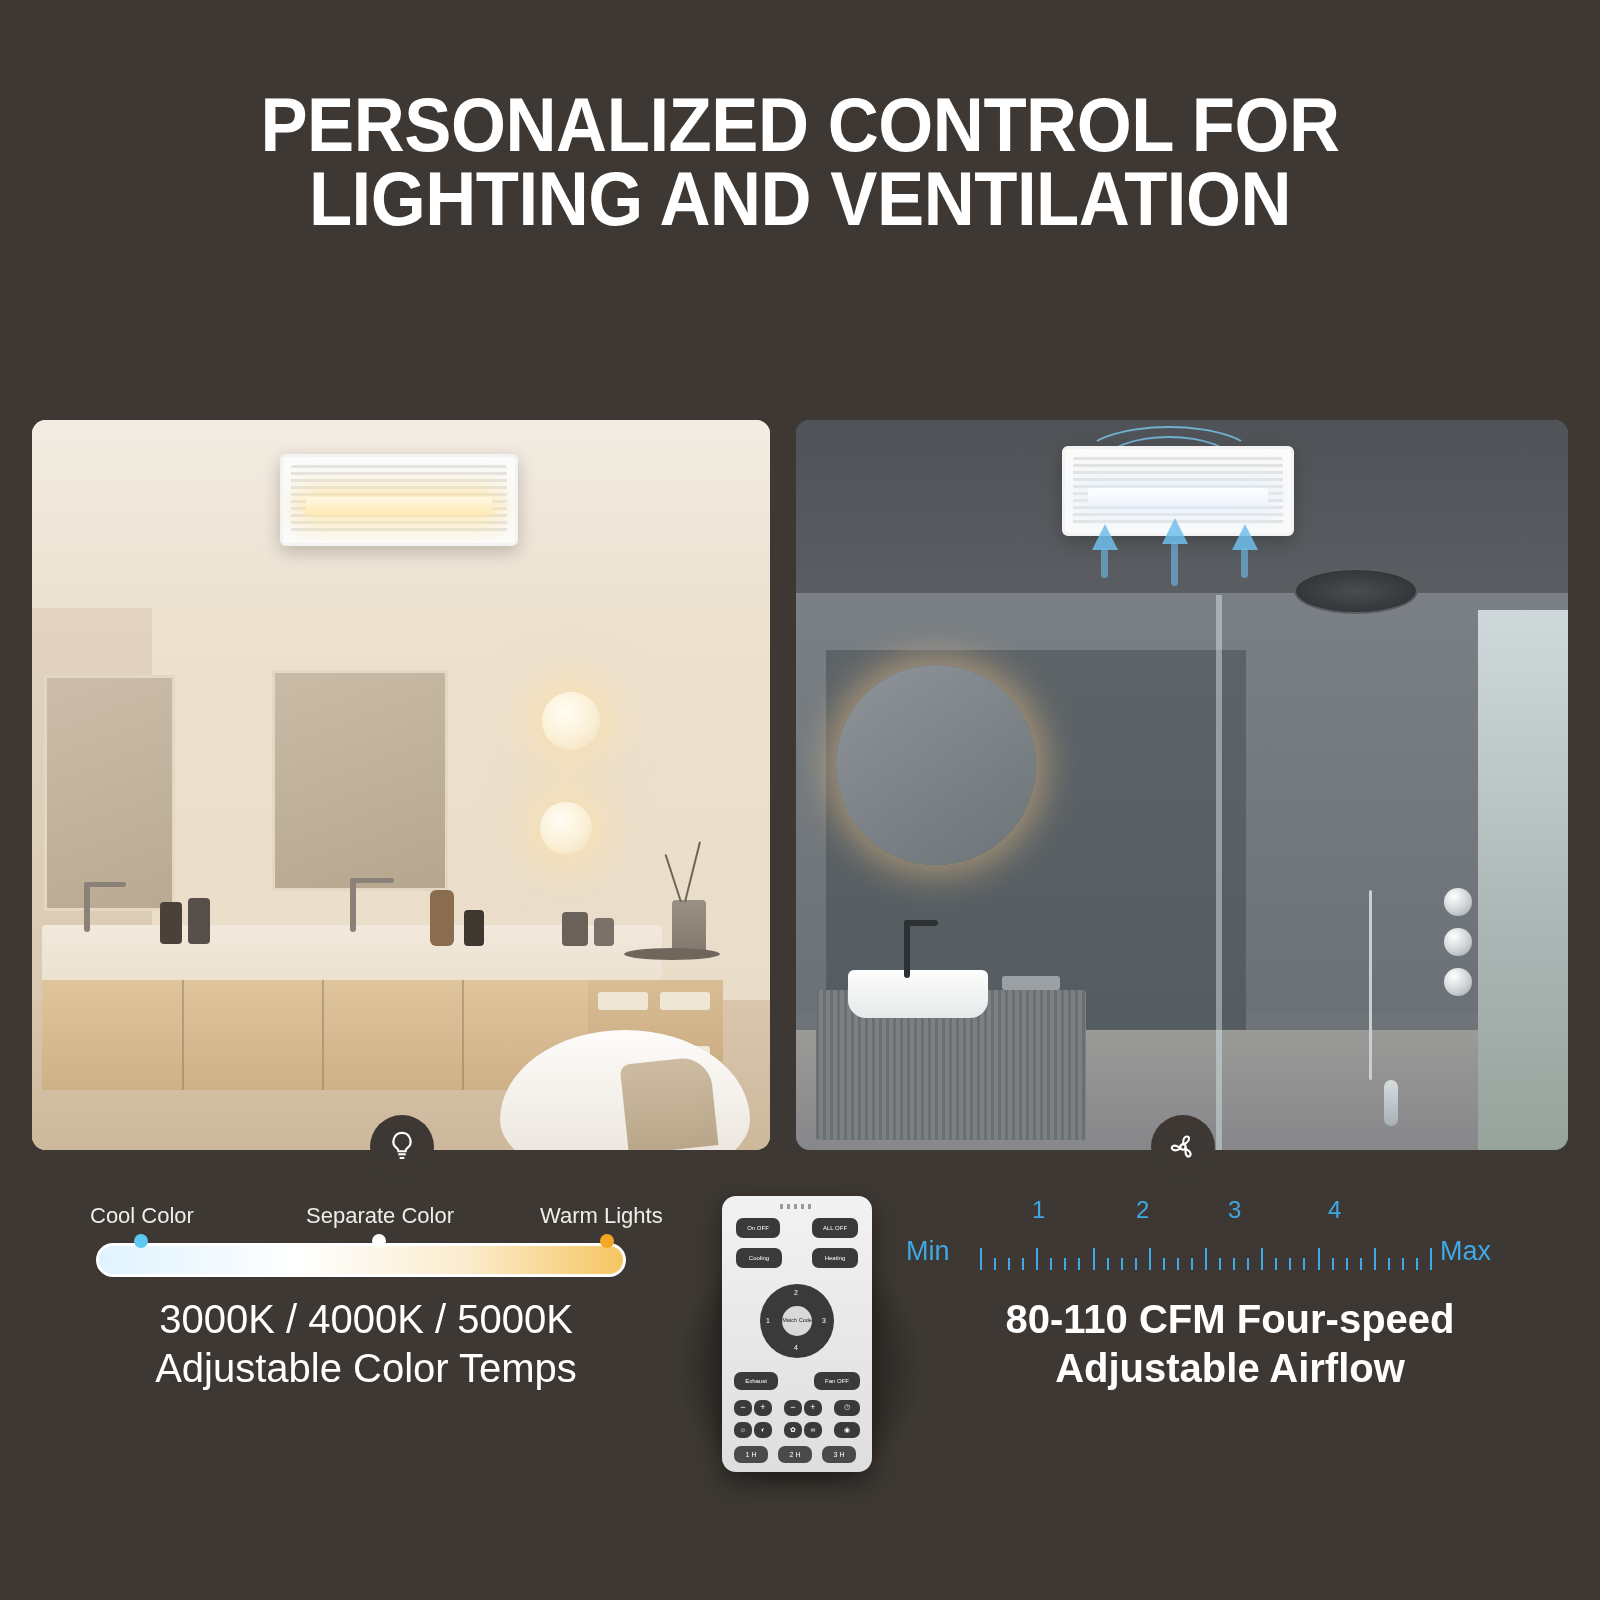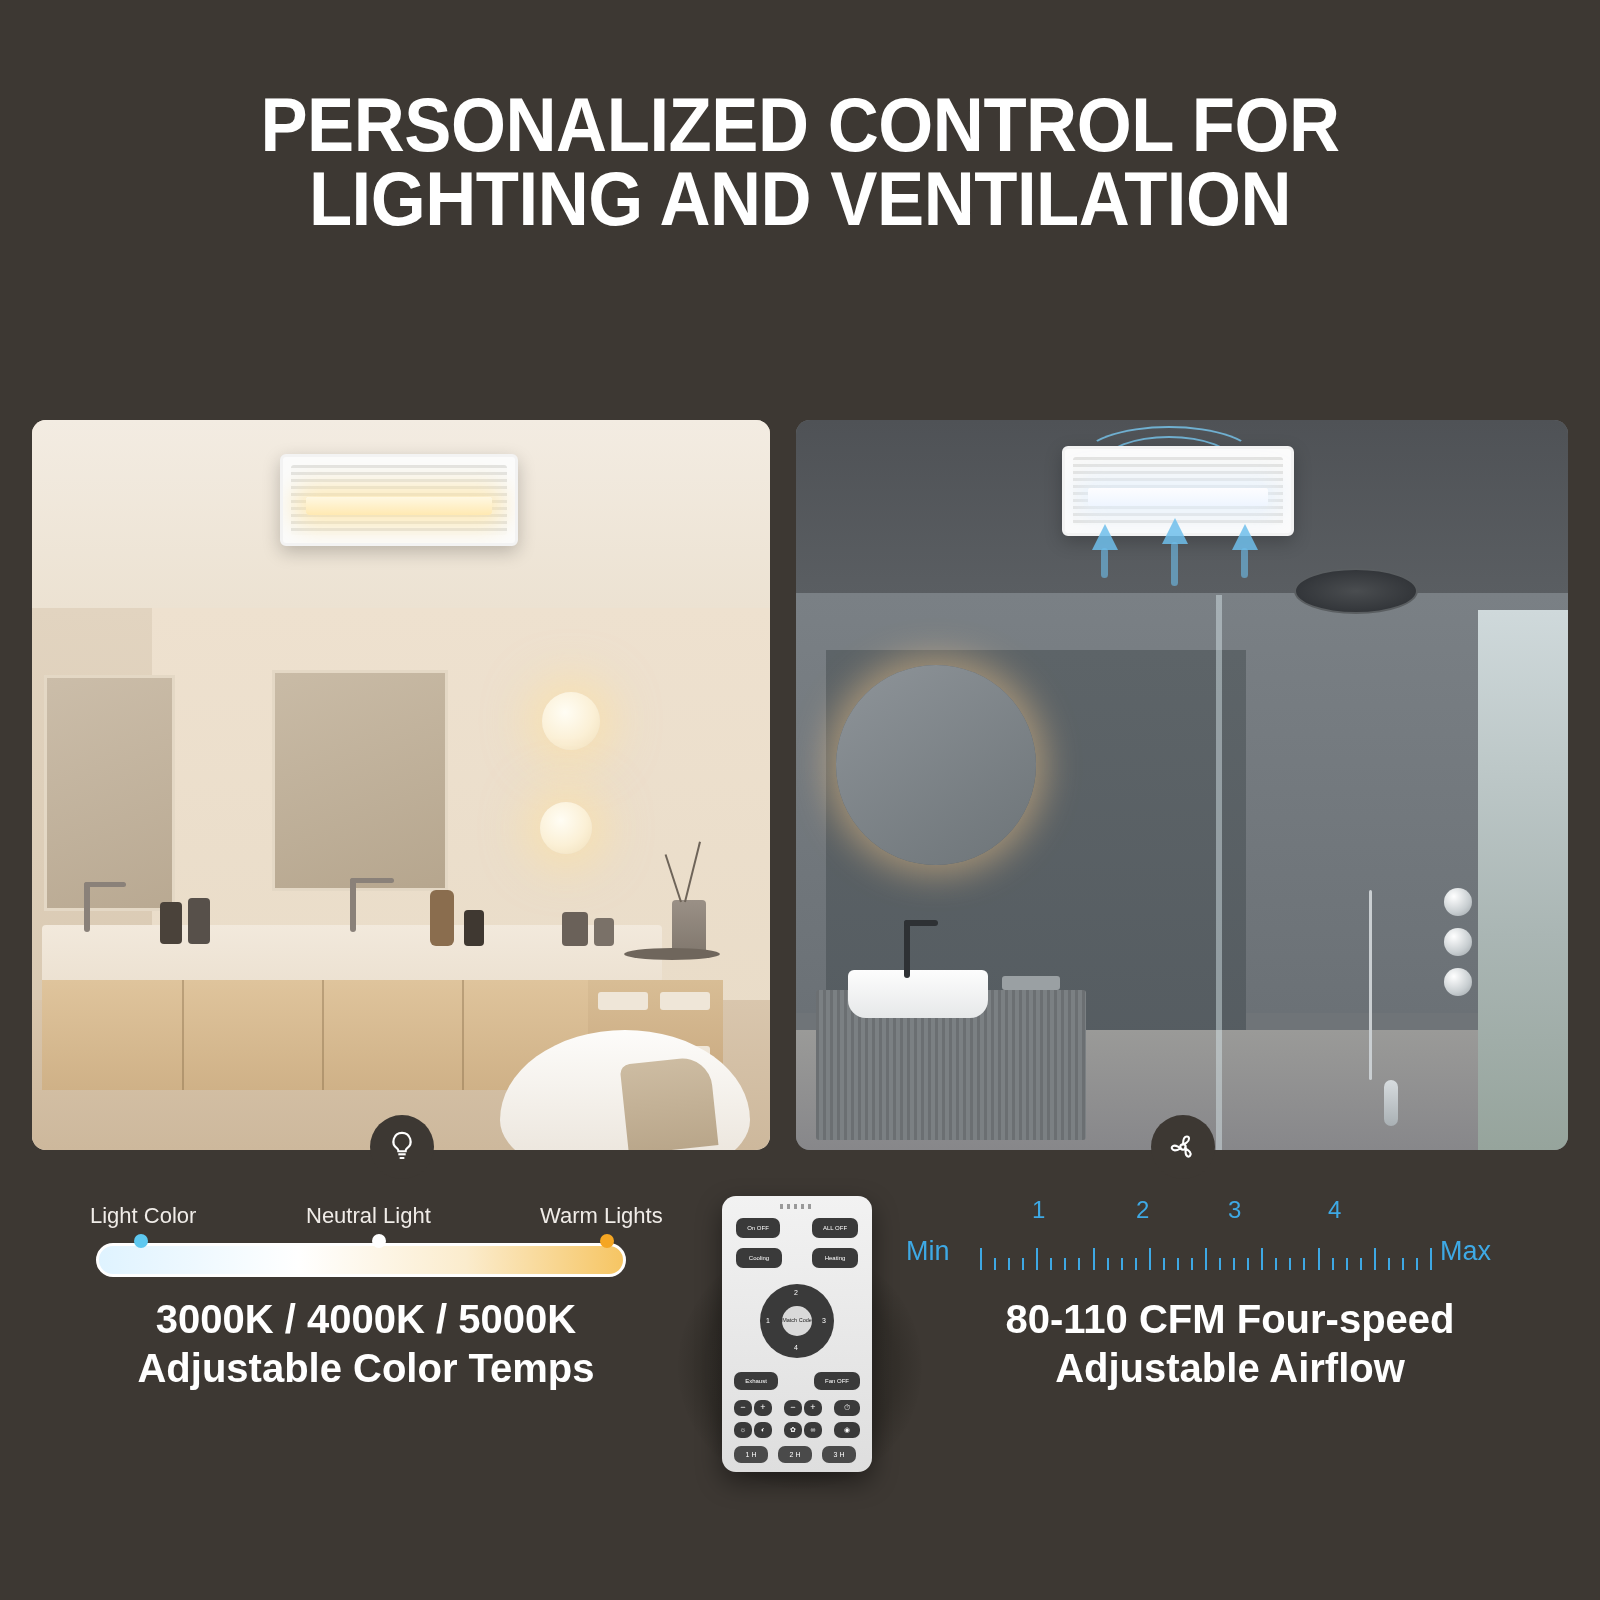--- a/index.html
+++ b/index.html
@@ -265,21 +265,21 @@
     background: linear-gradient(90deg,#dff3ff 0%, #ffffff 38%, #fbeccd 70%, #f6c563 100%);
     border: 3px solid #ffffff;
     box-sizing: border-box;
   }
   .cct-dot {
     position: absolute; width: 14px; height: 14px; border-radius: 50%;
     top: 1234px;
   }
   .left-caption {
     position: absolute; left: 36px; top: 1295px; width: 660px;
-    text-align: center; font-size: 40px; font-weight: bold; line-height: 1.22;
+    text-align: center; font-size: 40px; font-weight: normal; line-height: 1.22;
     white-space: pre-line;
   }
 
   
   .speed-nums { position: absolute; top: 1196px; left: 960px; width: 560px; height: 30px; }
   .speed-num { position: absolute; font-size: 24px; color: #3ea9e5; }
   .minmax { position: absolute; font-size: 27px; color: #3ea9e5; top: 1236px; }
   .ticks {
     position: absolute; left: 980px; top: 1240px; width: 452px; height: 30px;
     display: flex; justify-content: space-between; align-items: flex-end;
@@ -450,22 +450,22 @@
   <div class="badge-circle" style="left:1151px; top:1115px;">
     <svg width="36" height="36" viewBox="0 0 24 24">
       <circle cx="12" cy="12" r="1.8" fill="none" stroke="#fff" stroke-width="1.4"></circle>
       <path d="M12 10.2c0-3 .6-5.2 2.6-5.2 1.6 0 2.3 2.3-.4 4.2-1 .7-2.2 1-2.2 1z" fill="none" stroke="#fff" stroke-width="1.4"></path>
       <path d="M13.6 12.9c2.6 1.5 4.2 3.1 3.2 4.8-.8 1.4-3.1.7-3.1-2.6 0-1.2-.1-2.2-.1-2.2z" fill="none" stroke="#fff" stroke-width="1.4"></path>
       <path d="M10.4 12.9c-2.6 1.5-4.7 2-5.7.3-.8-1.4 1-3 3.9-1.4 1 .6 1.8 1.1 1.8 1.1z" fill="none" stroke="#fff" stroke-width="1.4"></path>
     </svg>
   </div>
 
   <div class="cct-labels">
-    <div class="cct-label" style="left:30px; top:0;">Light Color</div>
-    <div class="cct-label" style="left:246px; top:0;">Neutral Light</div>
+    <div class="cct-label" style="left:30px; top:0;">Cool Color</div>
+    <div class="cct-label" style="left:246px; top:0;">Separate Color</div>
     <div class="cct-label" style="left:480px; top:0;">Warm Lights</div>
   </div>
   <div class="cct-bar"></div>
   <div class="cct-dot" style="left:134px; background:#5ec8f0;"></div>
   <div class="cct-dot" style="left:372px; background:#ffffff;"></div>
   <div class="cct-dot" style="left:600px; background:#f5a623;"></div>
   <div class="left-caption">3000K / 4000K / 5000K
 Adjustable Color Temps</div>
 
   <div class="speed-nums">

